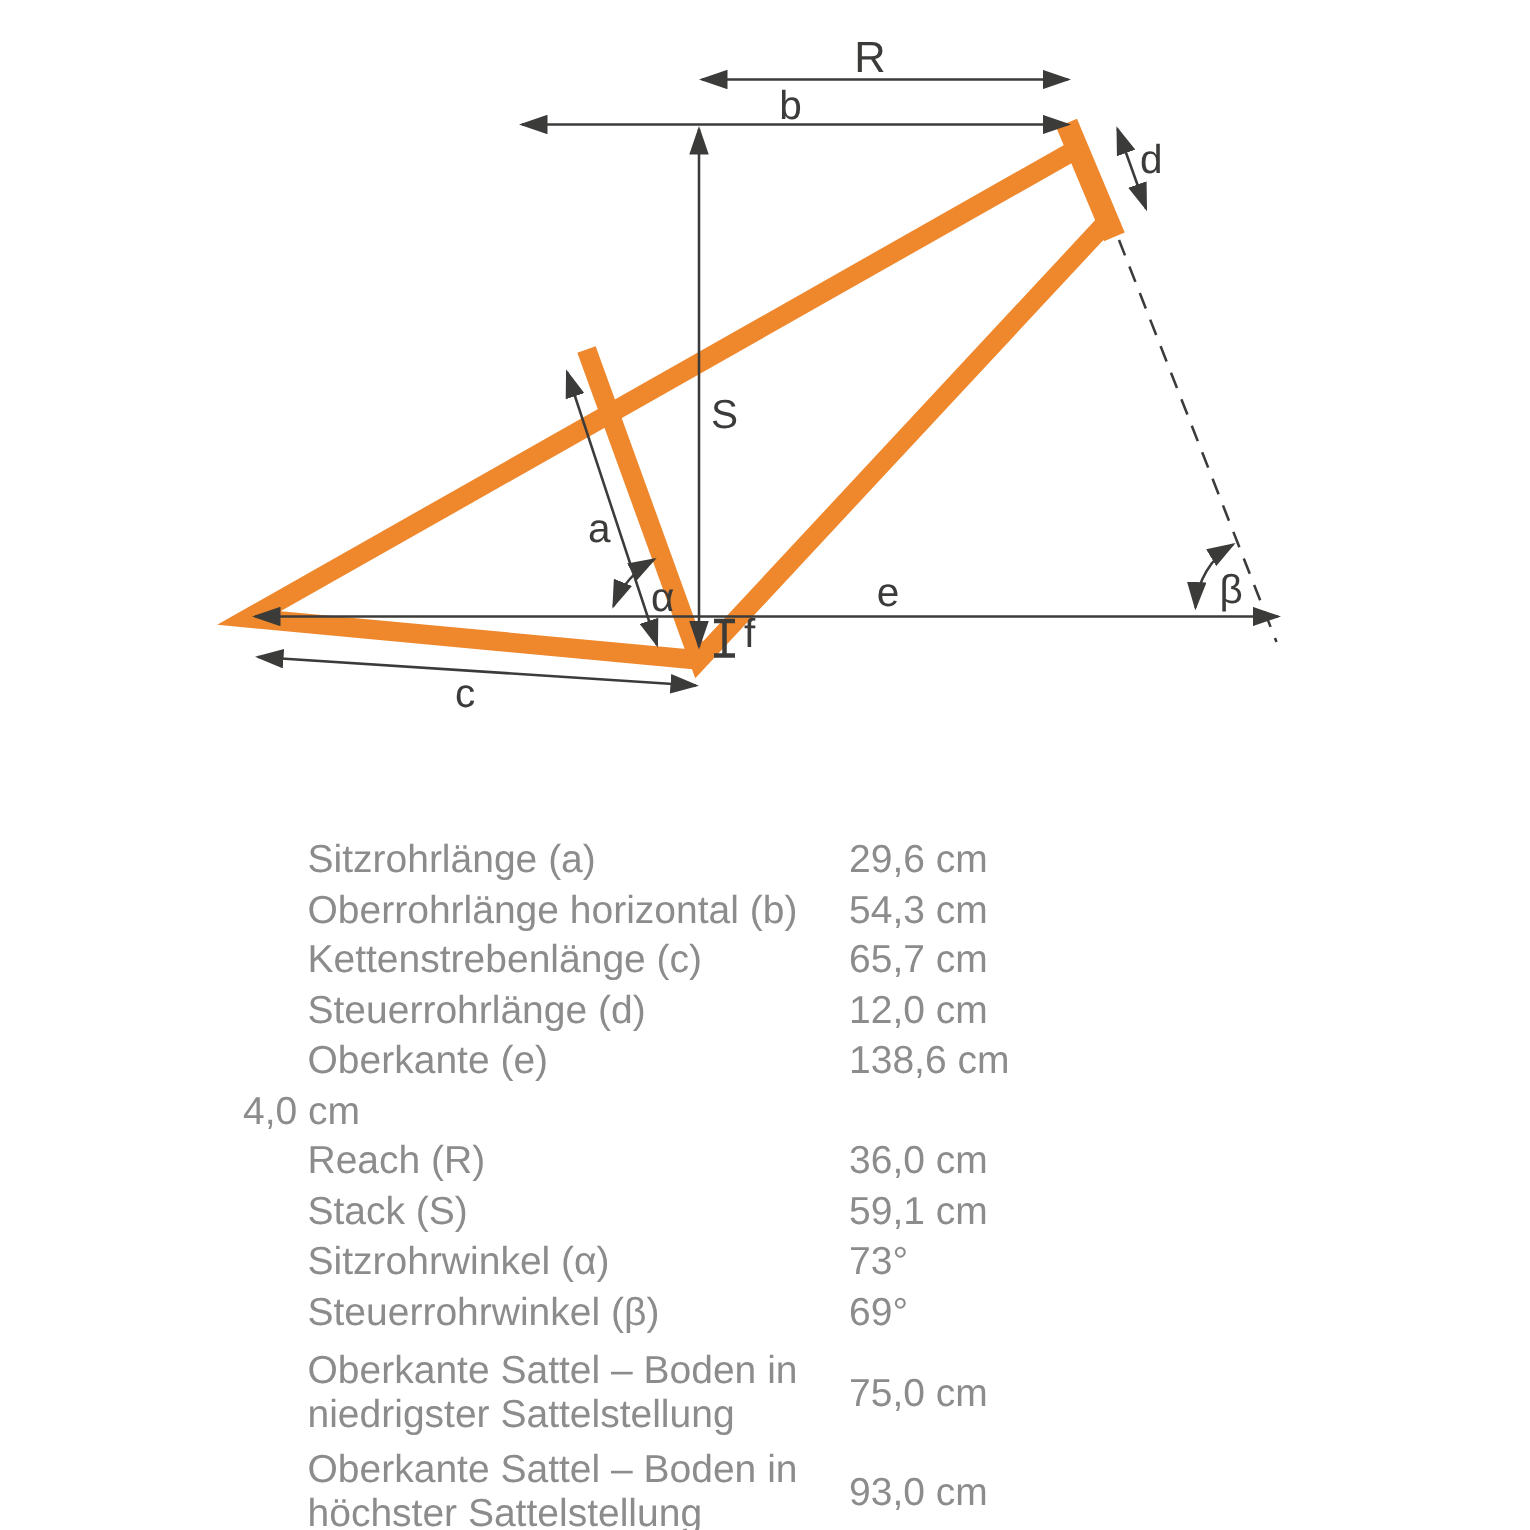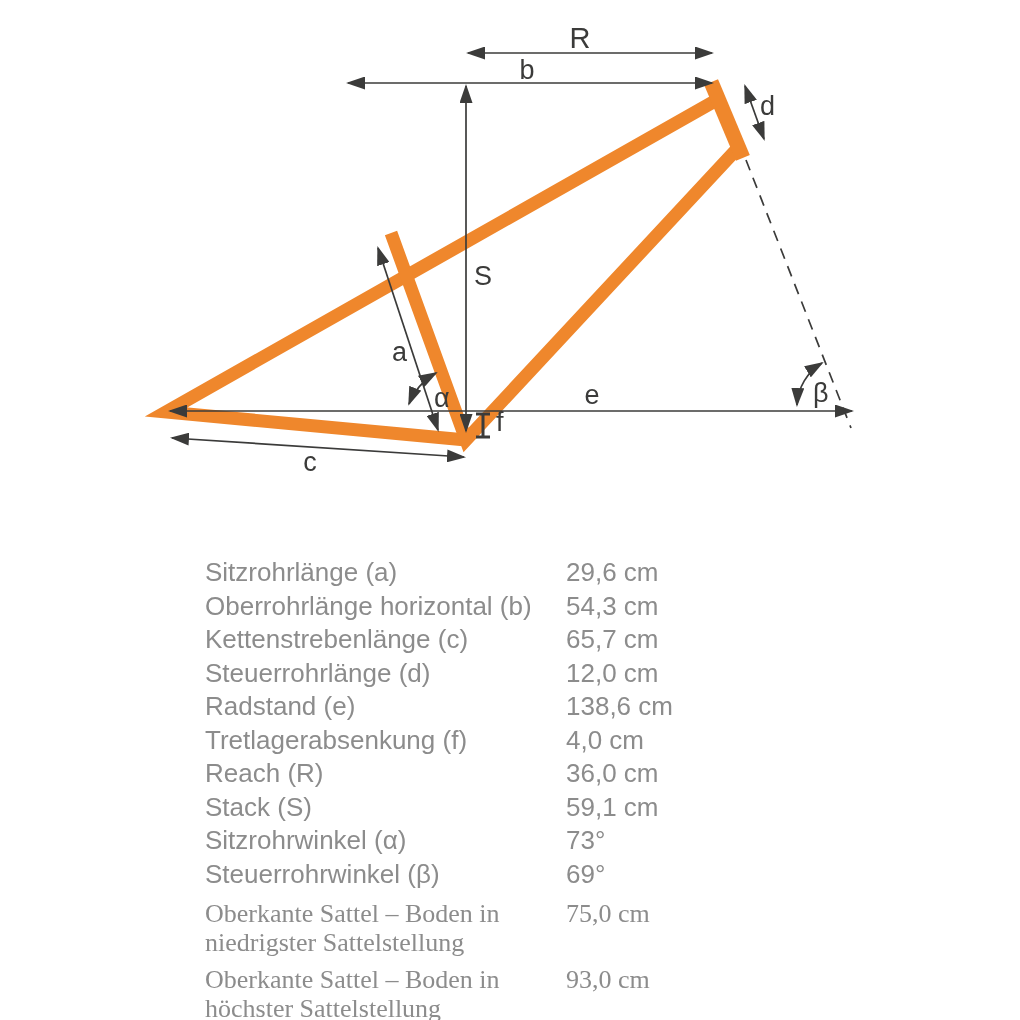--- a/index.html
+++ b/index.html
@@ -29,21 +29,21 @@
   .lbl-big { font-size: 29px; }
   
   .geo-table {
     position: absolute; left: 162px; top: 556px; width: 740px;
     color: var(--table_text);
     font-size: 26px;
   }
   .trow { display: flex; height: 33.5px; line-height: 33.5px; white-space: nowrap; }
   .tlabel { width: 361px; flex: none; margin-left: 43px; }
   .tvalue { flex: none; }
-  .trow.multi { height: auto; line-height: 29px; margin-top: 8px; align-items: flex-start; font-family: Liberation Serif, serif; }
+  .trow.multi { height: auto; line-height: 29px; margin-top: 8px; align-items: center; }
 </style>
 </head>
 <body>
 
 <svg id="frame-diagram" width="1020" height="540" viewBox="0 0 1020 540" xmlns="http://www.w3.org/2000/svg">
   <defs>
     <marker id="mE" markerUnits="userSpaceOnUse" markerWidth="19" markerHeight="13" refX="17" refY="6.5" orient="auto">
       <path d="M0,0 L19,6.5 L0,13 Z"></path>
     </marker>
     <marker id="mS" markerUnits="userSpaceOnUse" markerWidth="19" markerHeight="13" refX="2" refY="6.5" orient="auto">
@@ -96,25 +96,24 @@
   </div>
   <div class="trow">
     <div class="tlabel">Kettenstrebenlänge (c)</div>
     <div class="tvalue">65,7 cm</div>
   </div>
   <div class="trow">
     <div class="tlabel">Steuerrohrlänge (d)</div>
     <div class="tvalue">12,0 cm</div>
   </div>
   <div class="trow">
-    <div class="tlabel">Radstand (e)</div>
+    <div class="tlabel">Oberkante (e)</div>
     <div class="tvalue">138,6 cm</div>
   </div>
   <div class="trow">
-    <div class="tlabel">Tretlagerabsenkung (f)</div>
     <div class="tvalue">4,0 cm</div>
   </div>
   <div class="trow">
     <div class="tlabel">Reach (R)</div>
     <div class="tvalue">36,0 cm</div>
   </div>
   <div class="trow">
     <div class="tlabel">Stack (S)</div>
     <div class="tvalue">59,1 cm</div>
   </div>

